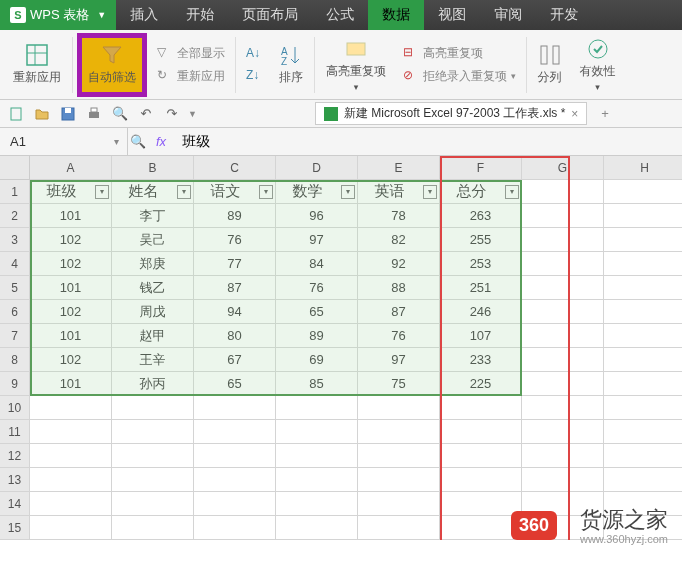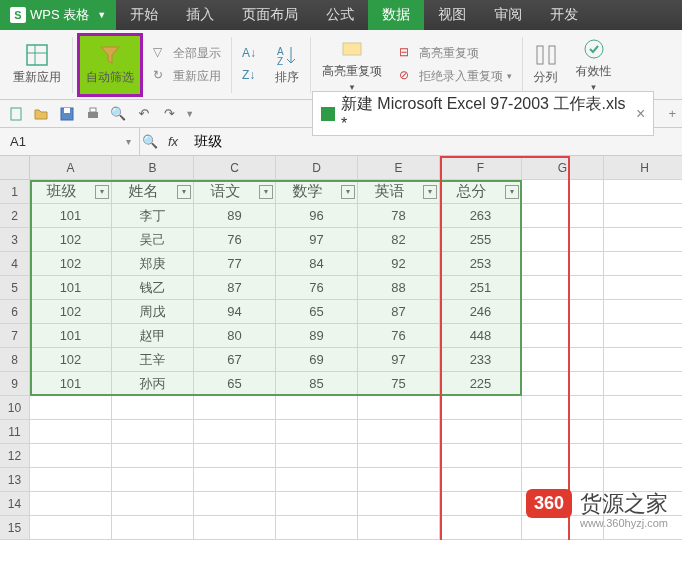--- a/index.html
+++ b/index.html
@@ -2,66 +2,66 @@
 <html><head>
 <meta charset="utf-8">
 <style>
 *{box-sizing:border-box;margin:0;padding:0;font-family:"Microsoft YaHei",SimSun,sans-serif}
 body{background:#fff;width:682px;height:563px;overflow:hidden;font-size:13px;color:#333}
 .titlebar{background:linear-gradient(#4a4a4a,#3a3a3a);height:30px;display:flex;align-items:center;color:#fff}
 .app-badge{background:#2e9b47;height:30px;padding:0 10px;display:flex;align-items:center;gap:4px}
 .app-badge .s{background:#fff;color:#2e9b47;width:16px;height:16px;display:flex;align-items:center;justify-content:center;font-weight:bold;font-size:11px;border-radius:2px}
 .tabs{display:flex;height:30px}
 .tab{padding:0 14px;display:flex;align-items:center;color:#ddd;font-size:14px;cursor:pointer}
-.tab.active{background:#2e9b47;color:#ffffff}
+.tab.active{background:#2e9b47;color:#000000}
 .ribbon{background:#f5f5f5;border-bottom:1px solid #ccc;height:70px;display:flex;align-items:center;padding:2px 6px;gap:4px}
 .rbtn{display:flex;flex-direction:column;align-items:center;justify-content:center;gap:2px;padding:4px 6px;font-size:12px;color:#555;cursor:pointer;border:1px solid transparent;height:64px}
-.rbtn.active{background:#84cc16;border:3px solid #a21caf}
+.rbtn.active{background:#eab308;border:5px solid #a21caf}
 .rbtn .ic{width:24px;height:24px;display:flex;align-items:center;justify-content:center}
 .sep{width:1px;height:56px;background:#ddd}
 .smallgrp{display:flex;flex-direction:column;gap:2px;padding:2px}
 .smallbtn{display:flex;align-items:center;gap:4px;font-size:12px;color:#888;padding:2px 4px;cursor:pointer}
 .smallbtn .ic{width:16px;height:16px}
 .qat{background:#f5f5f5;border-bottom:1px solid #ccc;height:28px;display:flex;align-items:center;padding:0 6px;gap:6px}
 .qbtn{width:20px;height:20px;display:flex;align-items:center;justify-content:center;cursor:pointer;color:#666}
-.doc-tab{display:flex;align-items:center;gap:6px;border:1px solid #ccc;padding:2px 8px;margin-left:112px;background:#fff;font-size:16px}
+.doc-tab{display:flex;align-items:center;gap:6px;border:1px solid #ccc;padding:2px 8px;margin-left:112px;background:#fff;font-size:12px}
 .doc-tab .xic{width:14px;height:14px;background:#2e9b47;display:inline-block}
 .fbar{background:#f5f5f5;border-bottom:1px solid #ccc;height:28px;display:flex;align-items:center}
-.namebox{width:140px;border-right:1px solid #ccc;padding:0 28px 0 10px;height:100%;display:flex;align-items:center;position:relative;font-size:13px;color:#333}
+.namebox{width:128px;border-right:1px solid #ccc;padding:0 28px 0 10px;height:100%;display:flex;align-items:center;position:relative;font-size:13px;color:#333}
 .namebox:after{content:"▾";position:absolute;right:8px;color:#888;font-size:10px}
-.fx{padding:0 8px;color:#404040;font-style:italic;font-size:13px}
+.fx{padding:0 8px;color:#8b5cf6;font-style:italic;font-size:13px}
 .fbar input{border:none;background:transparent;font-size:14px;padding:0 8px;width:300px;outline:none}
 .sheet{position:relative;overflow:hidden}
 .grid{display:grid;grid-template-columns:30px repeat(8,82px)}
 .ch,.rh,.cell{border-right:1px solid #d4d4d4;border-bottom:1px solid #d4d4d4;height:24px;display:flex;align-items:center;justify-content:center;font-size:13px}
 .ch{background:#e8e8e8;color:#555;font-size:12px}
 .rh{background:#e8e8e8;color:#555;font-size:12px;justify-content:center}
 .corner{background:#e8e8e8;border-right:1px solid #ccc;border-bottom:1px solid #ccc}
 .cell{background:#fff;justify-content:center}
 .hdr{font-size:15px;position:relative;padding-right:18px}
 .fbtn{position:absolute;right:2px;width:14px;height:14px;border:1px solid #888;background:#fff;display:flex;align-items:center;justify-content:center;font-size:8px;color:#555;cursor:pointer}
 .data-area{position:absolute;pointer-events:none;border:2px solid #5a9e5a;background:rgba(180,220,180,0.25)}
 .red-box{position:absolute;pointer-events:none;border:2px solid #d44}
-.watermark{position:absolute;bottom:34px;right:14px;display:flex;align-items:flex-start;gap:8px}
+.watermark{position:absolute;bottom:18px;right:14px;display:flex;align-items:center;gap:23px}
 .watermark .badge{background:#e03a2f;color:#fff;font-weight:bold;font-size:18px;padding:4px 8px;border-radius:6px}
 .watermark .txt{font-size:22px;color:#444;font-weight:400}
 .watermark .url{font-size:11px;color:#999;display:block;text-align:right;margin-top:-2px}
 </style>
 </head>
 <body>
 
 <div class="titlebar">
   <div class="app-badge">
     <span class="s">S</span>
     <span>WPS 表格</span>
     <span style="font-size:9px;margin-left:4px">▼</span>
   </div>
   <div class="tabs" id="menu-tabs">
+      <div class="tab">插入</div>
       <div class="tab">开始</div>
-      <div class="tab">插入</div>
       <div class="tab">页面布局</div>
       <div class="tab">公式</div>
       <div class="tab active">数据</div>
       <div class="tab">视图</div>
       <div class="tab">审阅</div>
       <div class="tab">开发</div>
     </div>
 </div>
 
 <div class="ribbon">
@@ -282,21 +282,21 @@
       <div class="cell">87</div>
       <div class="cell">246</div>
       <div class="cell"></div>
       <div class="cell"></div>
       <div class="rh">7</div>
       <div class="cell">101</div>
       <div class="cell">赵甲</div>
       <div class="cell">80</div>
       <div class="cell">89</div>
       <div class="cell">76</div>
-      <div class="cell">448</div>
+      <div class="cell">107</div>
       <div class="cell"></div>
       <div class="cell"></div>
       <div class="rh">8</div>
       <div class="cell">102</div>
       <div class="cell">王辛</div>
       <div class="cell">67</div>
       <div class="cell">69</div>
       <div class="cell">97</div>
       <div class="cell">233</div>
       <div class="cell"></div>

